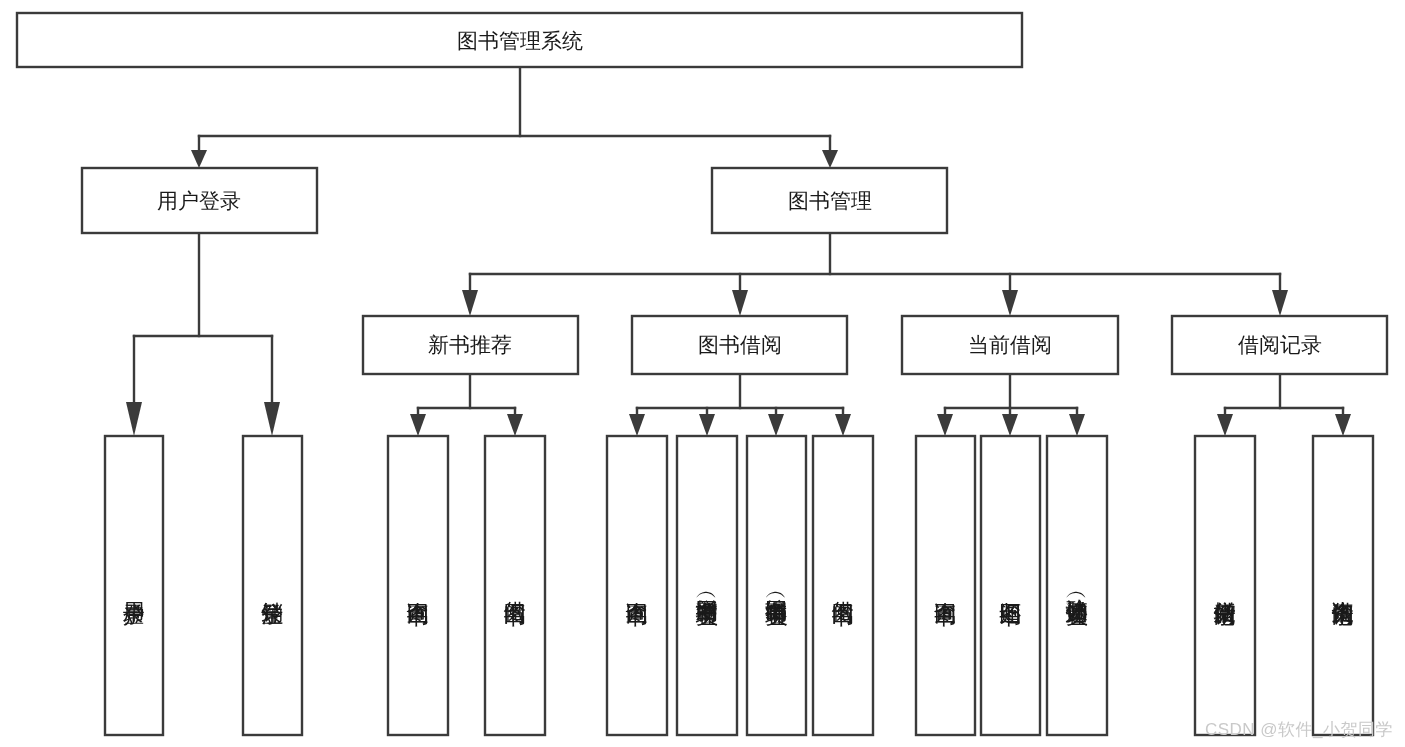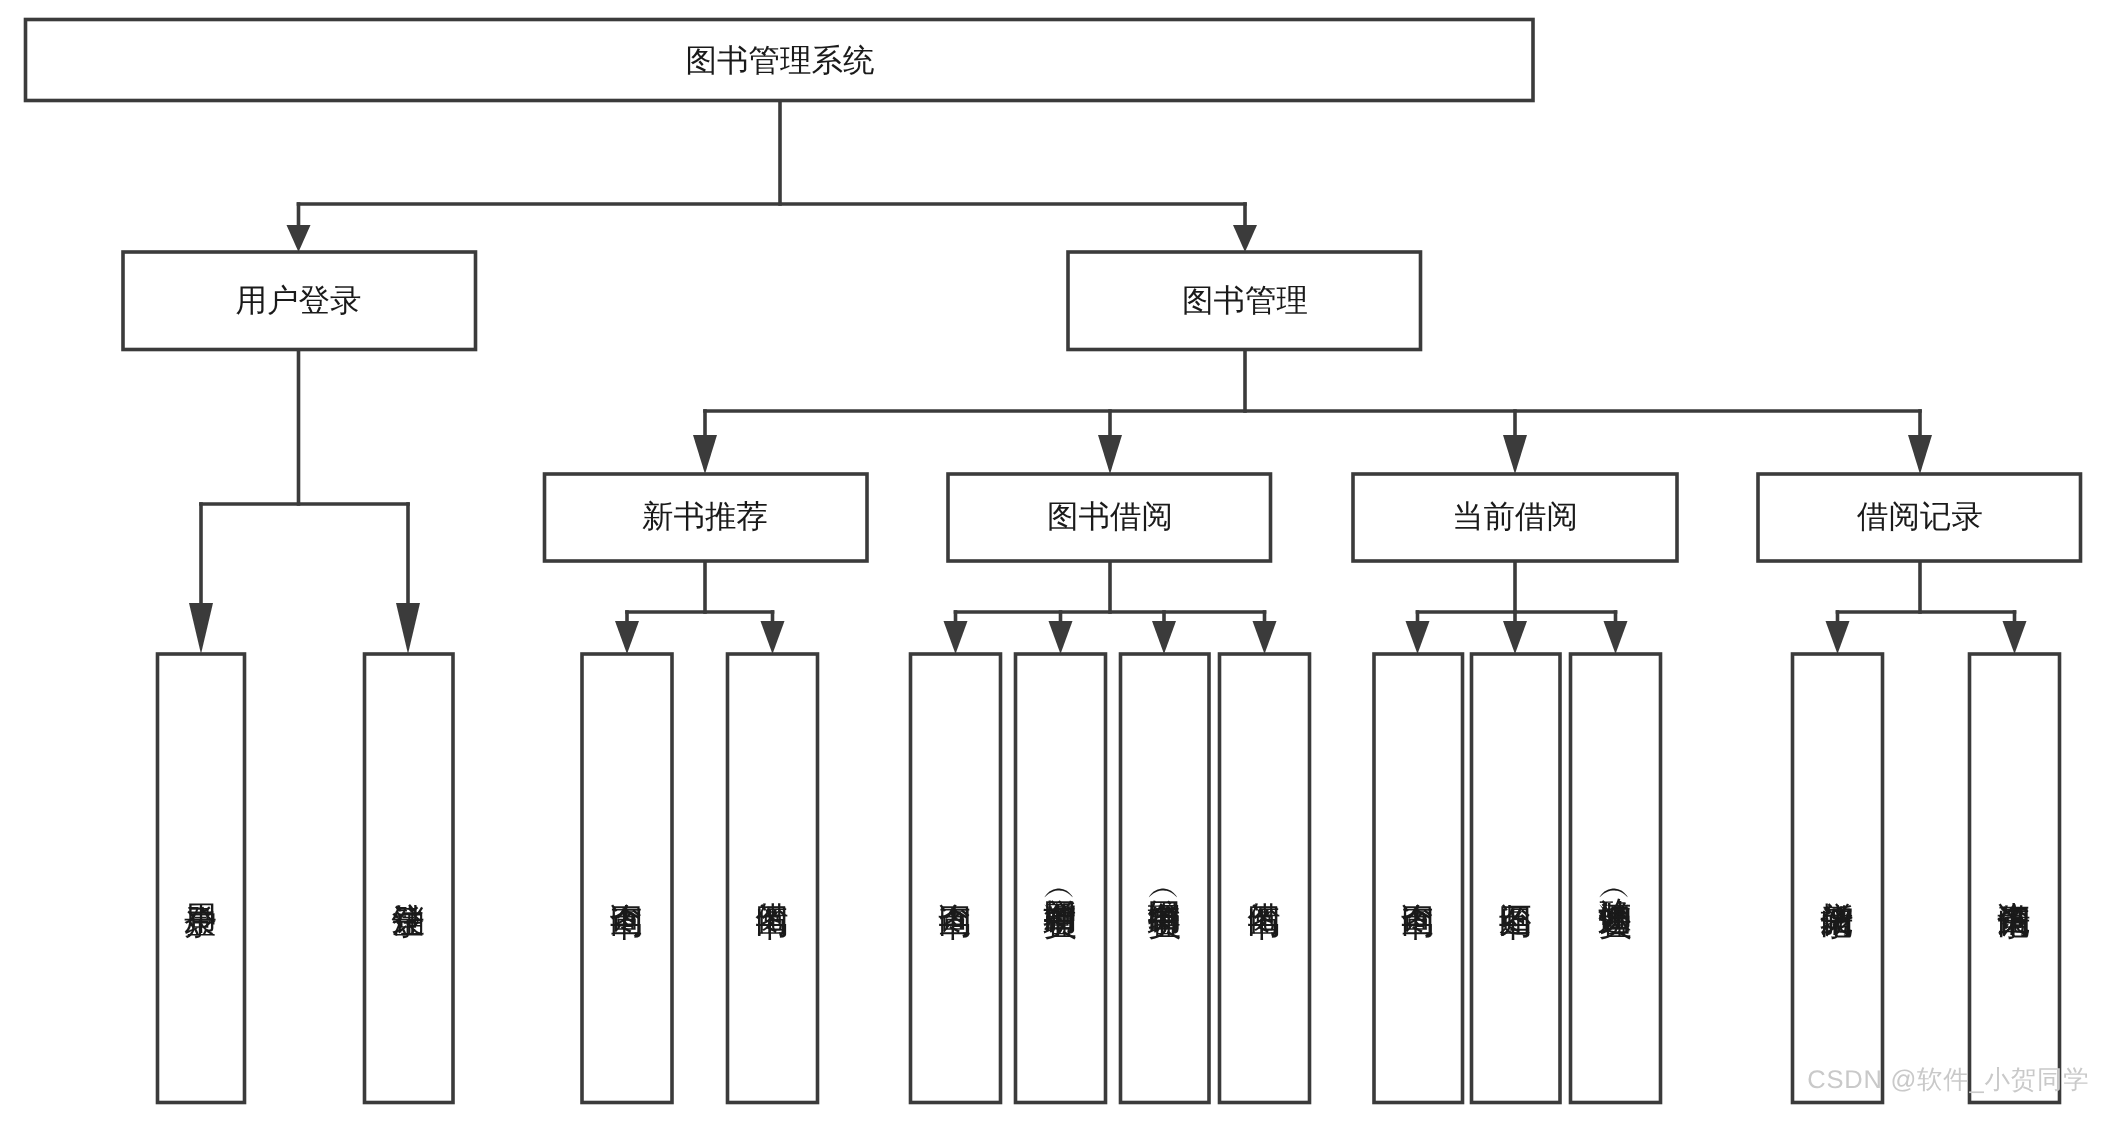--- a/index.html
+++ b/index.html
@@ -59,21 +59,21 @@
     display: flex;
     align-items: center;
     justify-content: center;
     text-align: center;
     white-space: nowrap;
     pointer-events: none;
   }
   .watermark {
     position: absolute;
     right: 12px;
-    bottom: 16px;
+    bottom: 6px;
     font-family: "Liberation Sans", "DejaVu Sans", sans-serif;
     font-size: 17px;
     color: #c9c9c9;
     letter-spacing: 0.5px;
     white-space: nowrap;
   }
 </style>
 </head>
 <body>
 

